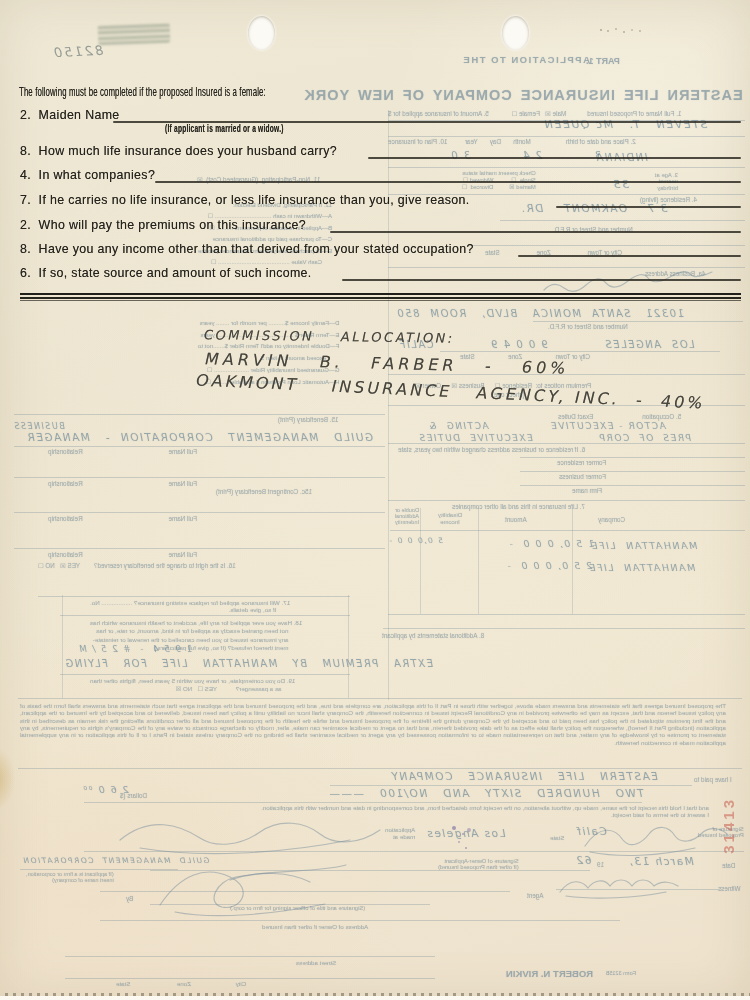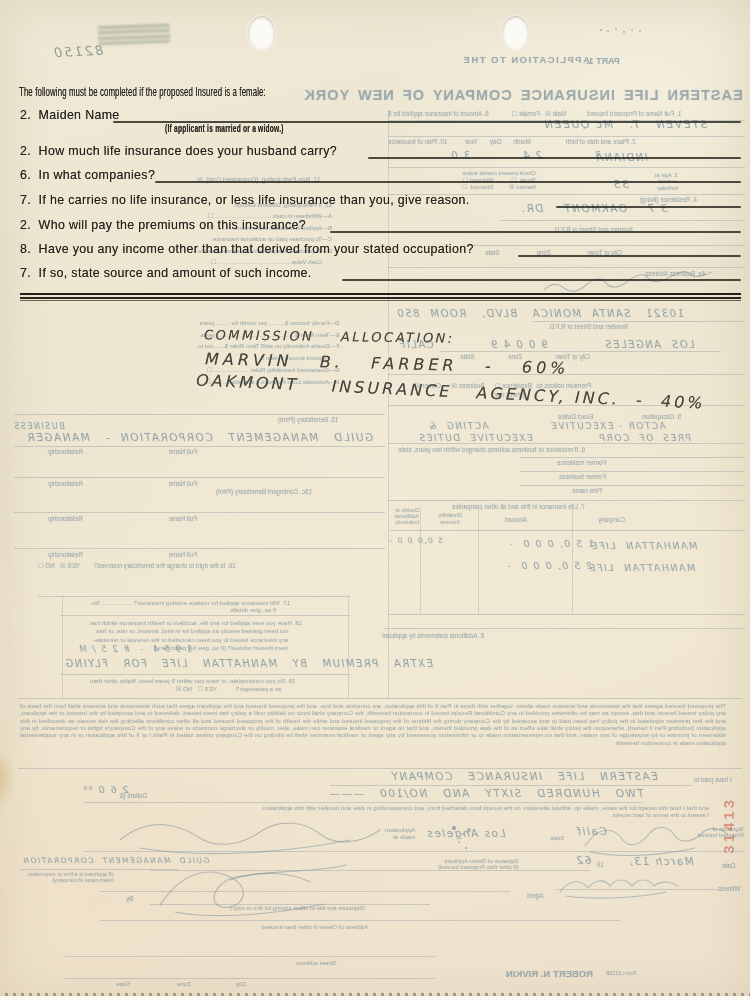--- a/index.html
+++ b/index.html
@@ -240,36 +240,36 @@
     </svg>
   </div>
 
   <div>
     <div class="f cond" style="left:19px;top:84px">The following must be completed if the proposed Insured is a female:</div>
 
     <div class="f" style="left:20px;top:108px">2.  Maiden Name</div>
     <div class="fl" style="left:113px;top:121px;width:628px"></div>
     <div class="f condn" style="left:165px;top:123px">(If applicant is married or a widow.)</div>
 
-    <div class="f" style="left:20px;top:144px">2.  How much life insurance does your husband carry?</div>
+    <div class="f" style="left:20px;top:144px">8.  How much life insurance does your husband carry?</div>
     <div class="fl" style="left:368px;top:157px;width:373px"></div>
 
-    <div class="f" style="left:20px;top:168px">6.  In what companies?</div>
+    <div class="f" style="left:20px;top:168px">4.  In what companies?</div>
     <div class="fl" style="left:155px;top:181px;width:586px"></div>
 
     <div class="f" style="left:20px;top:193px">7.  If he carries no life insurance, or less life insurance than you, give reason.</div>
     <div class="fl" style="left:556px;top:206px;width:185px"></div>
 
     <div class="f" style="left:20px;top:218px">2.  Who will pay the premiums on this insurance?</div>
     <div class="fl" style="left:330px;top:231px;width:411px"></div>
 
     <div class="f" style="left:20px;top:242px">8.  Have you any income other than that derived from your stated occupation?</div>
     <div class="fl" style="left:518px;top:255px;width:223px"></div>
 
-    <div class="f" style="left:20px;top:266px">7.  If so, state source and amount of such income.</div>
+    <div class="f" style="left:20px;top:266px">6.  If so, state source and amount of such income.</div>
     <div class="fl" style="left:342px;top:279px;width:399px"></div>
 
     <div class="rule"></div>
 
     <div class="hw" style="left:204px;top:329px;font-size:13px;letter-spacing:2.5px;transform:rotate(.8deg)">COMMISSION    ALLOCATION:</div>
     <div class="hw" style="left:205px;top:354px;font-size:16px;letter-spacing:4px;transform:rotate(1.5deg)">MARVIN   B.   FARBER   -   60%</div>
     <div class="hw" style="left:196px;top:382px;font-size:16px;letter-spacing:3px;transform:rotate(2.6deg)">OAKMONT    INSURANCE   AGENCY, INC.  -  40%</div>
   </div>
 
   <div class="hole" style="left:248px;top:16px"></div>

